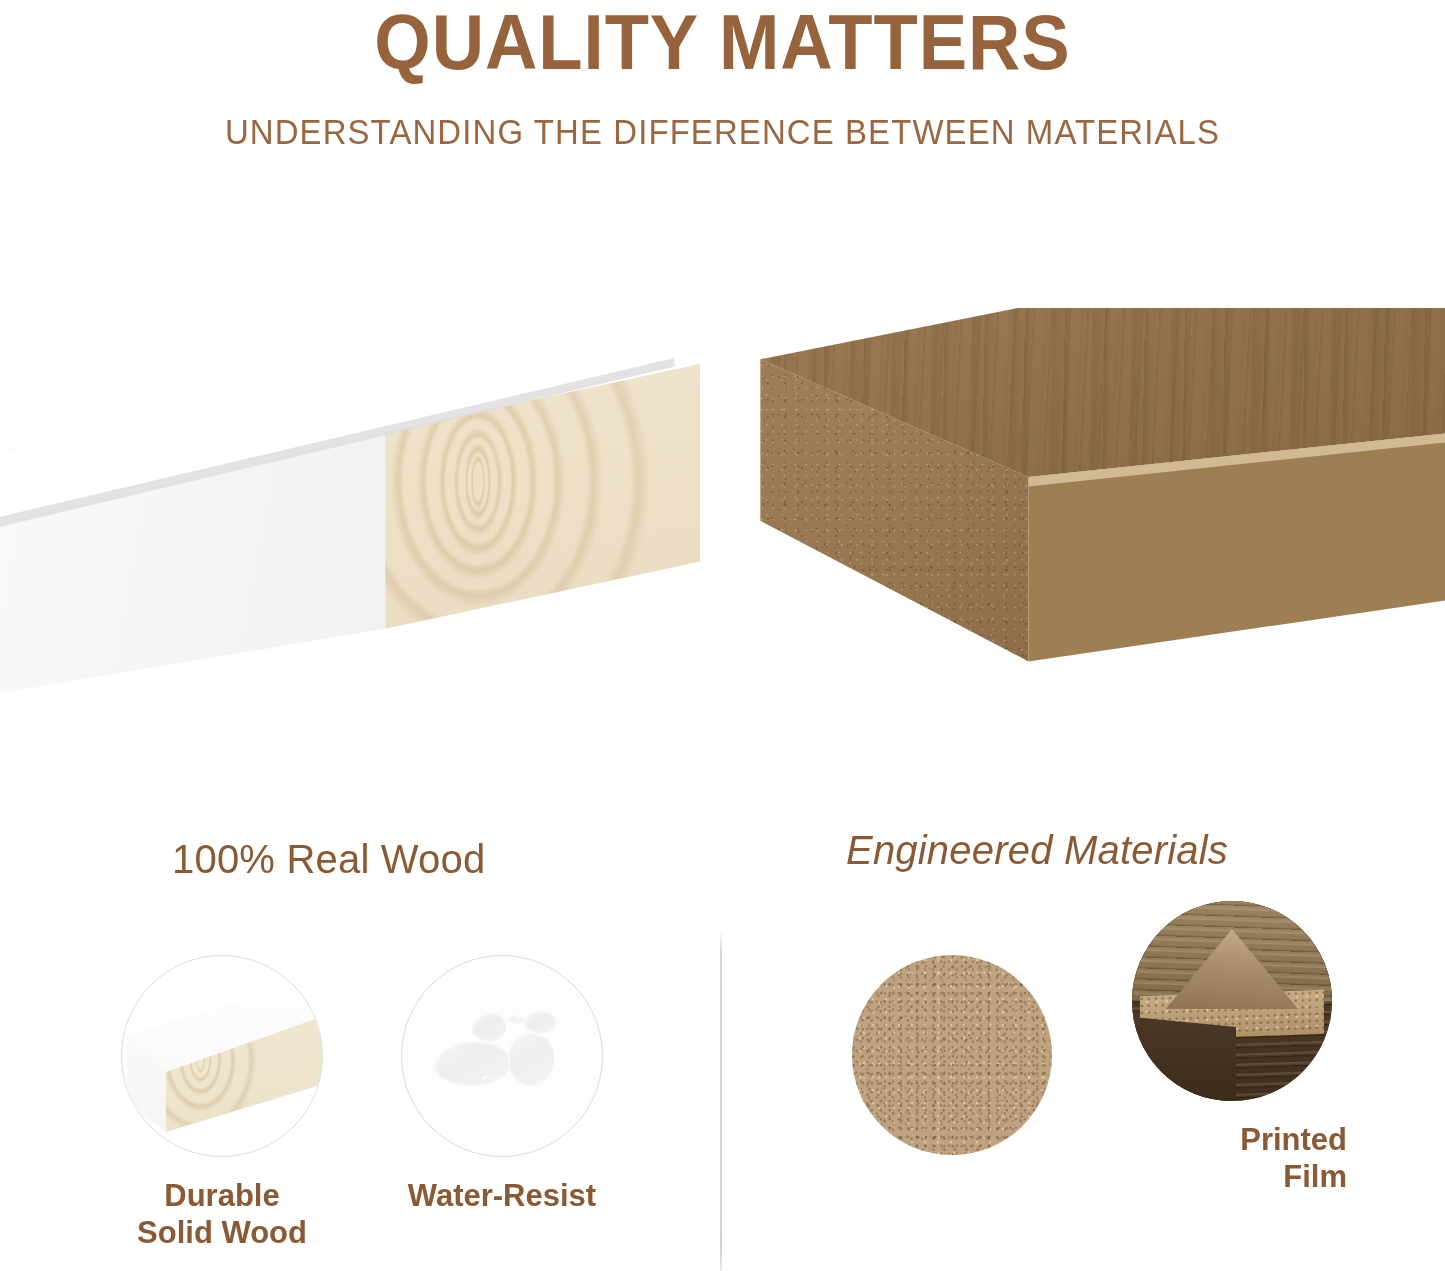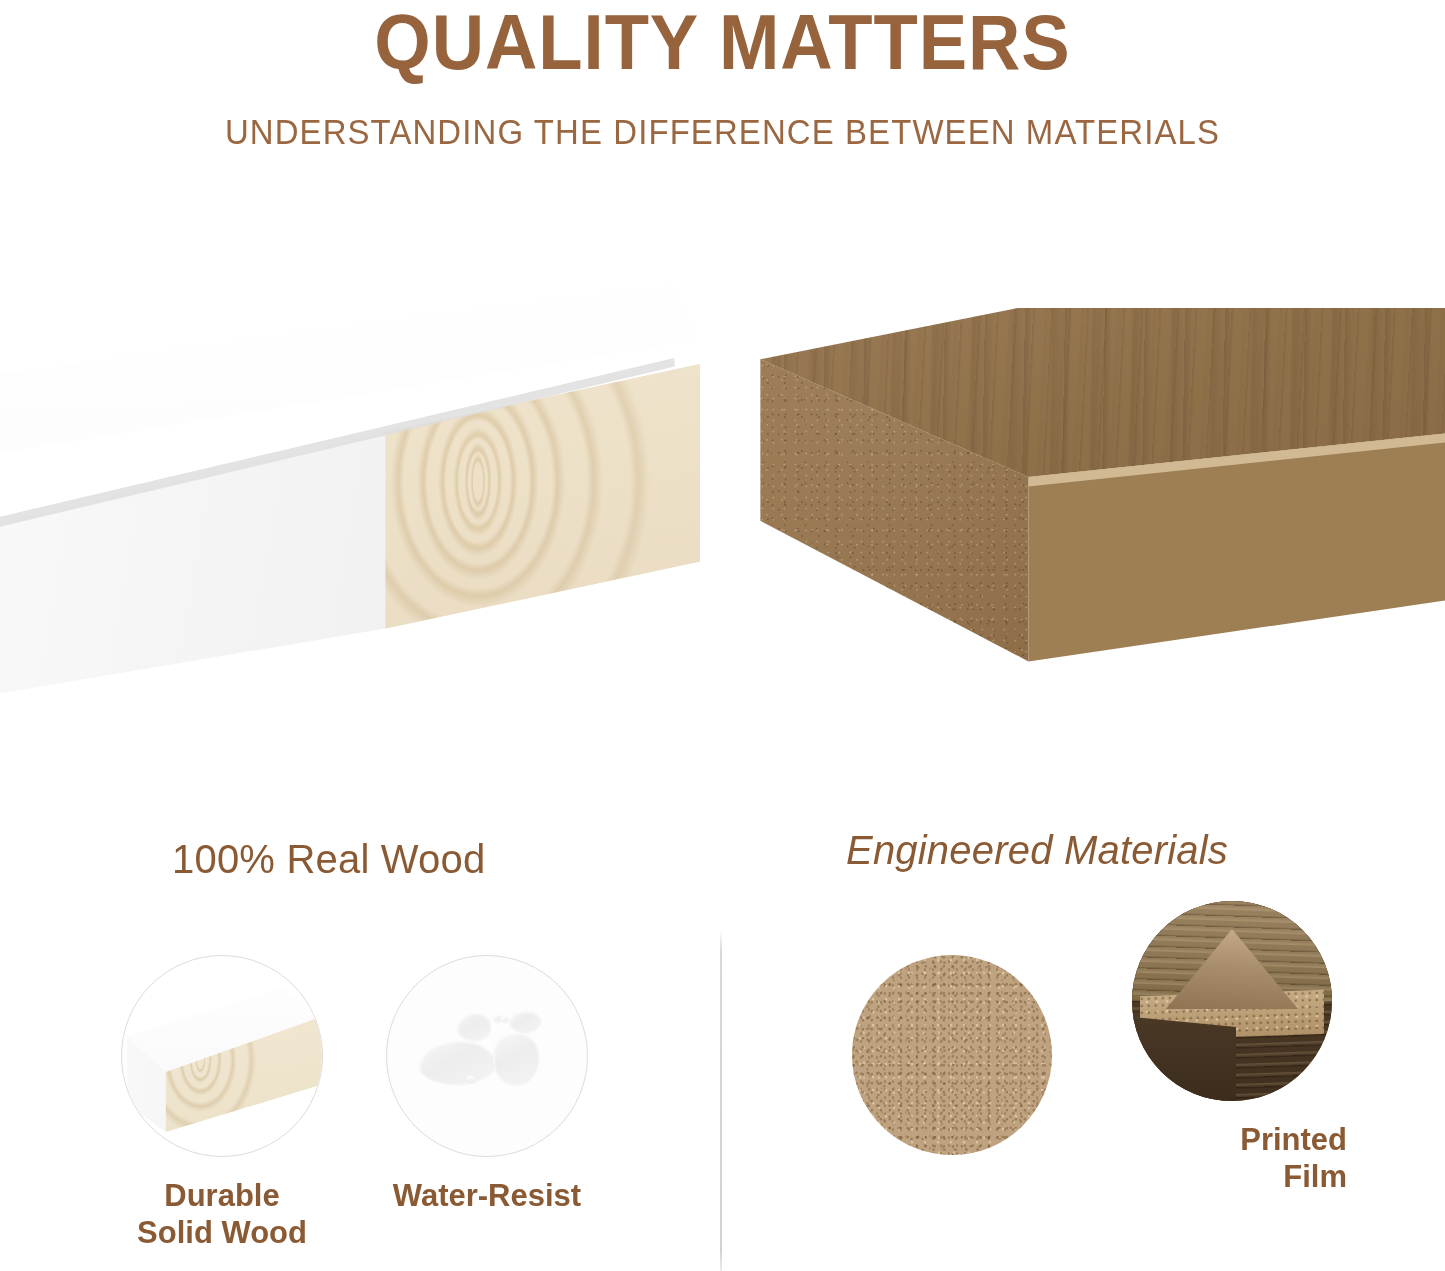--- a/index.html
+++ b/index.html
@@ -164,21 +164,21 @@
   }
   .feature-label{
     margin-top:20px;
     font-size:31px;
     font-weight:700;
     line-height:37px;
     color:#8A5A34;
     white-space:pre-line;
   }
   #feature-0{ left:107px; top:955px; }
-  #feature-1{ left:372px; top:955px; }
+  #feature-1{ left:387px; top:955px; }
   #feature-2{ left:837px; top:955px; }
   #feature-3{ left:1117px; top:901px;text-align:right; }
 
   
   .ic-wood{ background:#FFFFFF; border:1px solid #DCDCDC; }
   .ic-wood .m-top{
     position:absolute; left:-4%; top:0; width:108%; height:100%;
     clip-path:polygon(6% 40%, 78% 16%, 97% 30%, 24% 58%);
     background:linear-gradient(180deg,#FFFFFF,#F6F6F6);
   }

